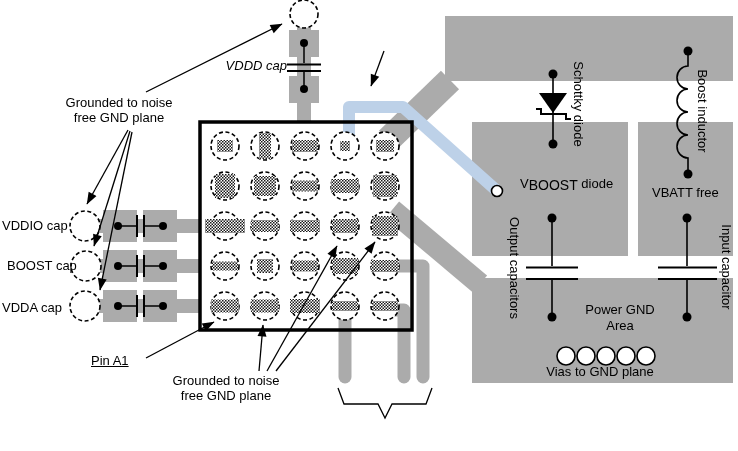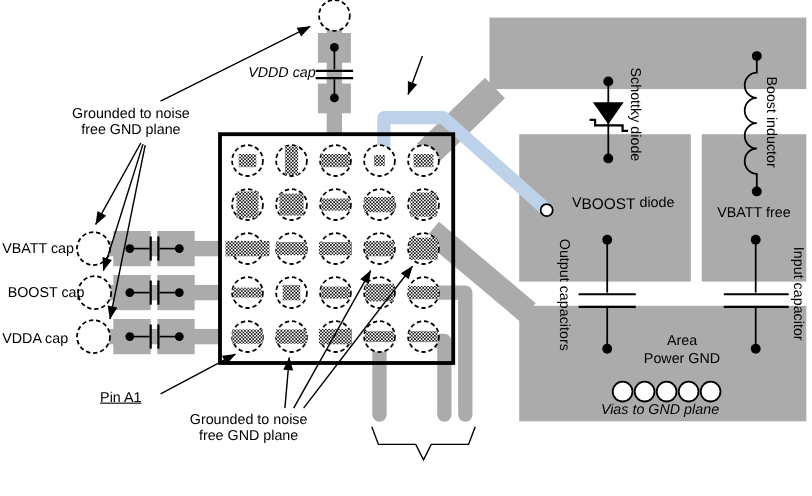--- a/index.html
+++ b/index.html
@@ -230,21 +230,21 @@
   </svg>
 
   <div class="lbl center" style="left:39px;top:95px;width:160px;">
     <div>Grounded to noise</div>
     <div>free GND plane</div>
   </div>
 
   <div class="lbl right" style="left:210px;top:58px;width:77px;">VDDD cap</div>
 
 
-  <div class="lbl" style="left:2px;top:218px;">VBATT cap</div>
+  <div class="lbl" style="left:2px;top:218px;">VDDIO cap</div>
   <div class="lbl" style="left:7px;top:258px;">BOOST cap</div>
   <div class="lbl" style="left:2px;top:300px;">VDDA cap</div>
 
   <div class="lbl" style="left:91px;top:353px;text-decoration:underline;">Pin A1</div>
 
   <div class="lbl center" style="left:146px;top:373px;width:160px;">
     <div>Grounded to noise</div>
     <div>free GND plane</div>
   </div>
 
@@ -252,19 +252,19 @@
   <div class="lbl rot" style="left:578px;top:104px;">Schottky diode</div>
   <div class="lbl rot" style="left:702px;top:111px;">Boost inductor</div>
   <div class="lbl rot" style="left:514px;top:268px;">Output capacitors</div>
   <div class="lbl rot" style="left:726px;top:267px;">Input capacitor</div>
 
   <div class="lbl" style="left:520px;top:176px;"><span>V</span><span class="sub">BOOST</span><span> diode</span></div>
 
   <div class="lbl" style="left:652px;top:185px;">VBATT free</div>
 
   <div class="lbl center" style="left:560px;top:302px;width:120px;line-height:16px;">
+    <div>Power GND</div>
     <div>Area</div>
-    <div>Power GND</div>
   </div>
 
-  <div class="lbl center" style="left:530px;top:364px;width:140px;font-style:italic;">Vias to GND plane</div>
+  <div class="lbl center" style="left:530px;top:364px;width:140px;">Vias to GND plane</div>
 
 </div>
 
 </body></html>

